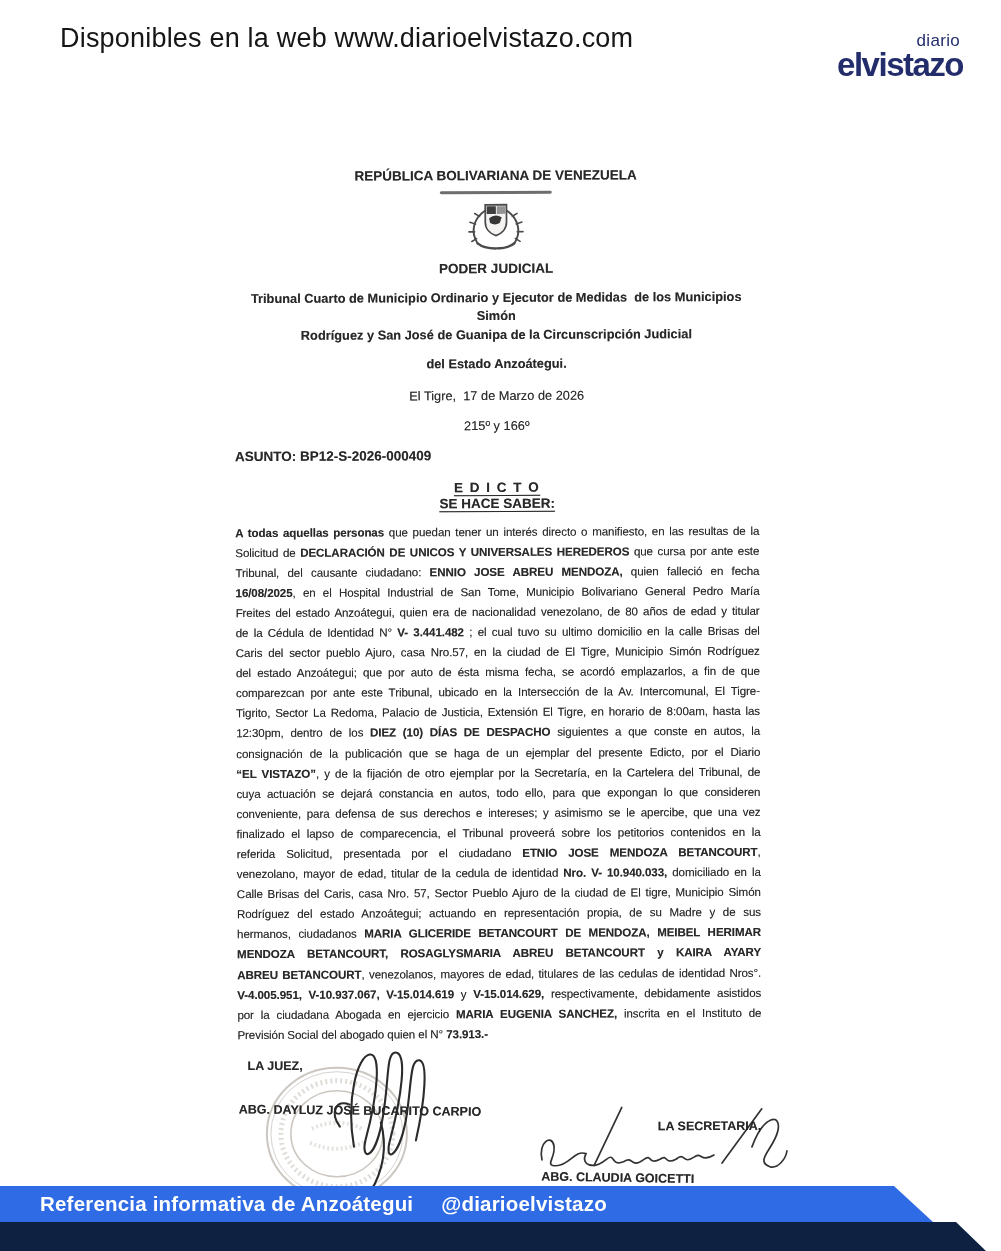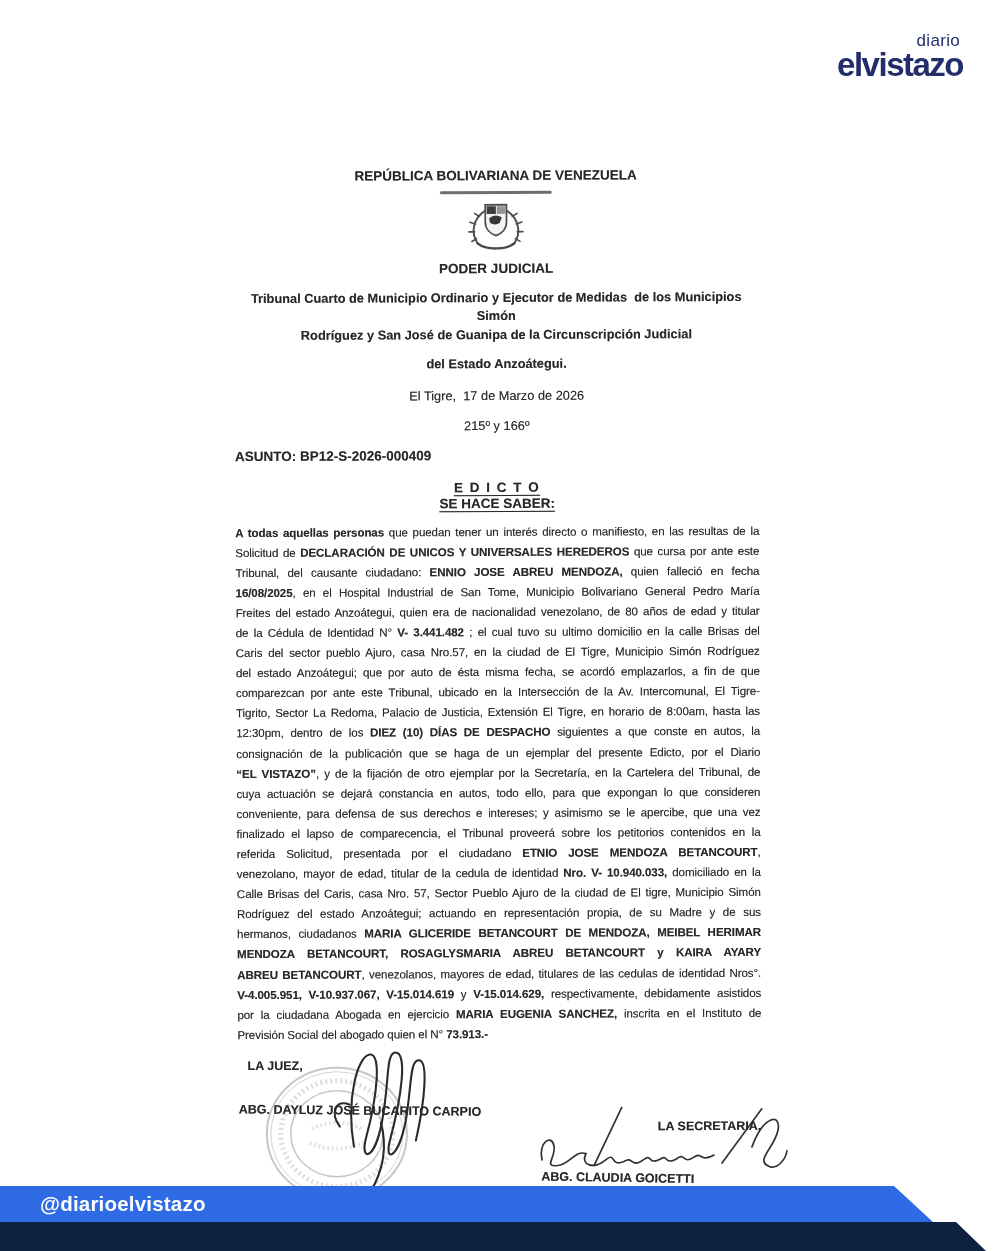--- a/index.html
+++ b/index.html
@@ -72,20 +72,21 @@
     color:#fff;font-size:20.5px;font-weight:700;letter-spacing:.2px;
   }
 </style>
 </head>
 <body>
 
 <div class="page">
 
   <header class="masthead">
     <div class="mast-left">
+      <div class="mast-subtitle">Disponibles en la web www.diarioelvistazo.com</div>
     </div>
     <div class="logo">
       <div class="logo-top">diario</div>
       <div class="logo-name">elvistazo</div>
     </div>
   </header>
 
   <main class="scan">
     <div class="c bold fs13">REPÚBLICA BOLIVARIANA DE VENEZUELA</div>
     <div class="rule"></div>
@@ -177,17 +178,18 @@
       </svg>
 
       <div class="lbl bold secr-name">ABG. CLAUDIA GOICETTI AGUILERA</div>
       <div class="ref">DJBC/Cga/sc.-</div>
     </div>
   </main>
 
   <footer>
     <div class="f-navy"></div>
     <div class="f-blue">
+      <span>Referencia informativa de Anzoátegui</span>
       <span>@diarioelvistazo</span>
     </div>
   </footer>
 
 </div>
 
 </body></html>

